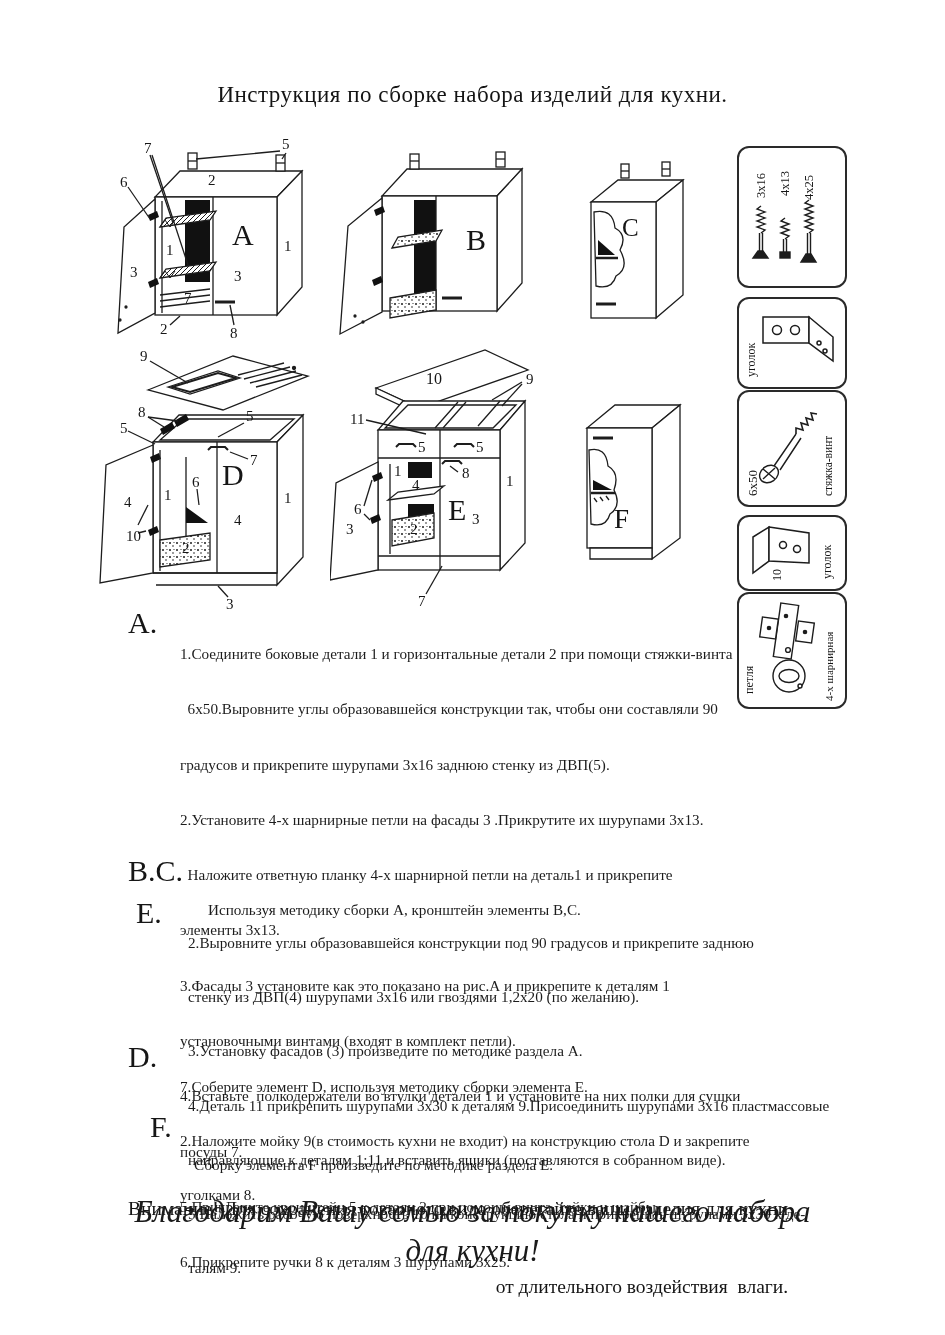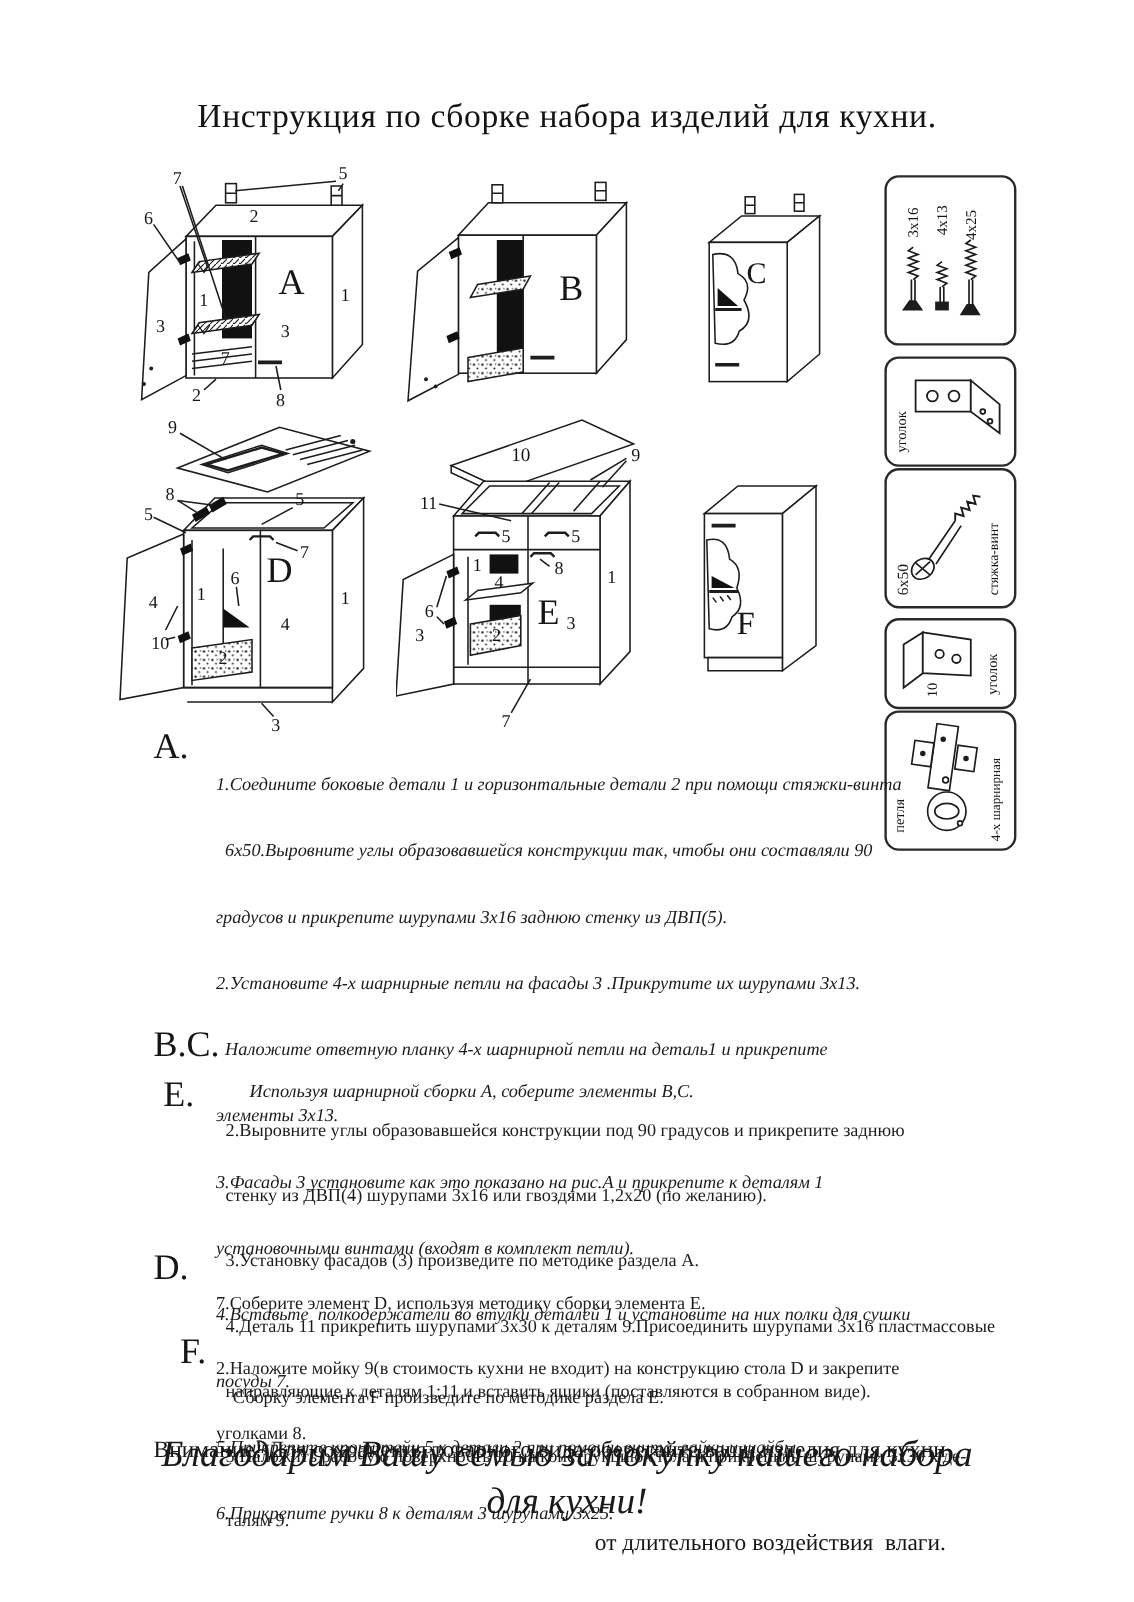--- a/index.html
+++ b/index.html
@@ -1,27 +1,27 @@
 <!DOCTYPE html>
 <html><head>
 <meta charset="utf-8">
 <style>
   html,body{margin:0;padding:0;background:#e8e8e8;}
   .page{position:relative;width:945px;height:1335px;background:#ffffff;margin:0 auto;
         font-family:"Liberation Serif",serif;color:#191919;overflow:hidden;}
   .title{position:absolute;top:82px;left:0;width:100%;text-align:center;
-         font-size:28px;letter-spacing:.5px;color:#141414;}
+         font-size:23px;letter-spacing:.5px;color:#141414;}
   .fig{position:absolute;}
   .hwbox{position:absolute;left:737px;width:106px;border:2px solid #2a2a2a;border-radius:12px;background:#fff;}
   .hwbox svg{display:block;}
   .textblock{position:absolute;left:0;top:0;width:945px;height:1335px;}
   .section{position:absolute;left:128px;display:flex;align-items:flex-start;}
   .sec-letter{font-size:30px;line-height:30px;margin-right:12px;flex:none;color:#161616;}
   .sec-lines{font-size:15.2px;white-space:pre;color:#1c1c1c;}
-  .lh19 .tline{line-height:19.3px;font-style:italic;}
+  .lh19 .tline{line-height:19.3px;}
   .lh18 .tline{line-height:18.2px;}
   .attention{position:absolute;left:128px;top:1144px;font-size:19.5px;line-height:26px;color:#161616;white-space:pre;}
   .attention .att2{margin-left:138px;text-align:right;}
   .thanks{position:absolute;top:1192px;left:0;width:100%;text-align:center;
           font-style:italic;font-size:31px;line-height:39px;color:#1a1a1a;}
   svg text{font-family:"Liberation Serif",serif;fill:#161616;}
   .figline{stroke:#1d1d1d;stroke-width:1.3;fill:none;}
 </style>
 </head>
 <body>
@@ -348,21 +348,21 @@
         <div class="tline">4.Вставьте  полкодержатели во втулки деталей 1 и установите на них полки для сушки</div>
         <div class="tline">посуды 7.</div>
         <div class="tline">5.Прикрепите кронштейн 5 к детали 2 при помощи винта, гайки и шайбы.</div>
         <div class="tline">6.Прикрепите ручки 8 к деталям 3 шурупами 3х25.</div>
       </div>
     </div>
 
     <div class="section" style="top:856px">
       <span class="sec-letter" style="min-width:68px">В.С.</span>
       <div class="sec-lines lh19" style="padding-top:8px">
-        <div class="tline">Используя шарнирной сборки А, соберите элементы В,С.</div>
+        <div class="tline">Используя методику сборки А, кронштейн элементы В,С.</div>
       </div>
     </div>
 
     <div class="section" style="top:898px">
       <span class="sec-letter" style="min-width:40px;margin-left:8px">Е.</span>
       <div class="sec-lines lh18">
         <div class="tline">2.Выровните углы образовавшейся конструкции под 90 градусов и прикрепите заднюю</div>
         <div class="tline">стенку из ДВП(4) шурупами 3х16 или гвоздями 1,2х20 (по желанию).</div>
         <div class="tline">3.Установку фасадов (3) произведите по методике раздела А.</div>
         <div class="tline">4.Деталь 11 прикрепить шурупами 3х30 к деталям 9.Присоединить шурупами 3х16 пластмассовые</div>

